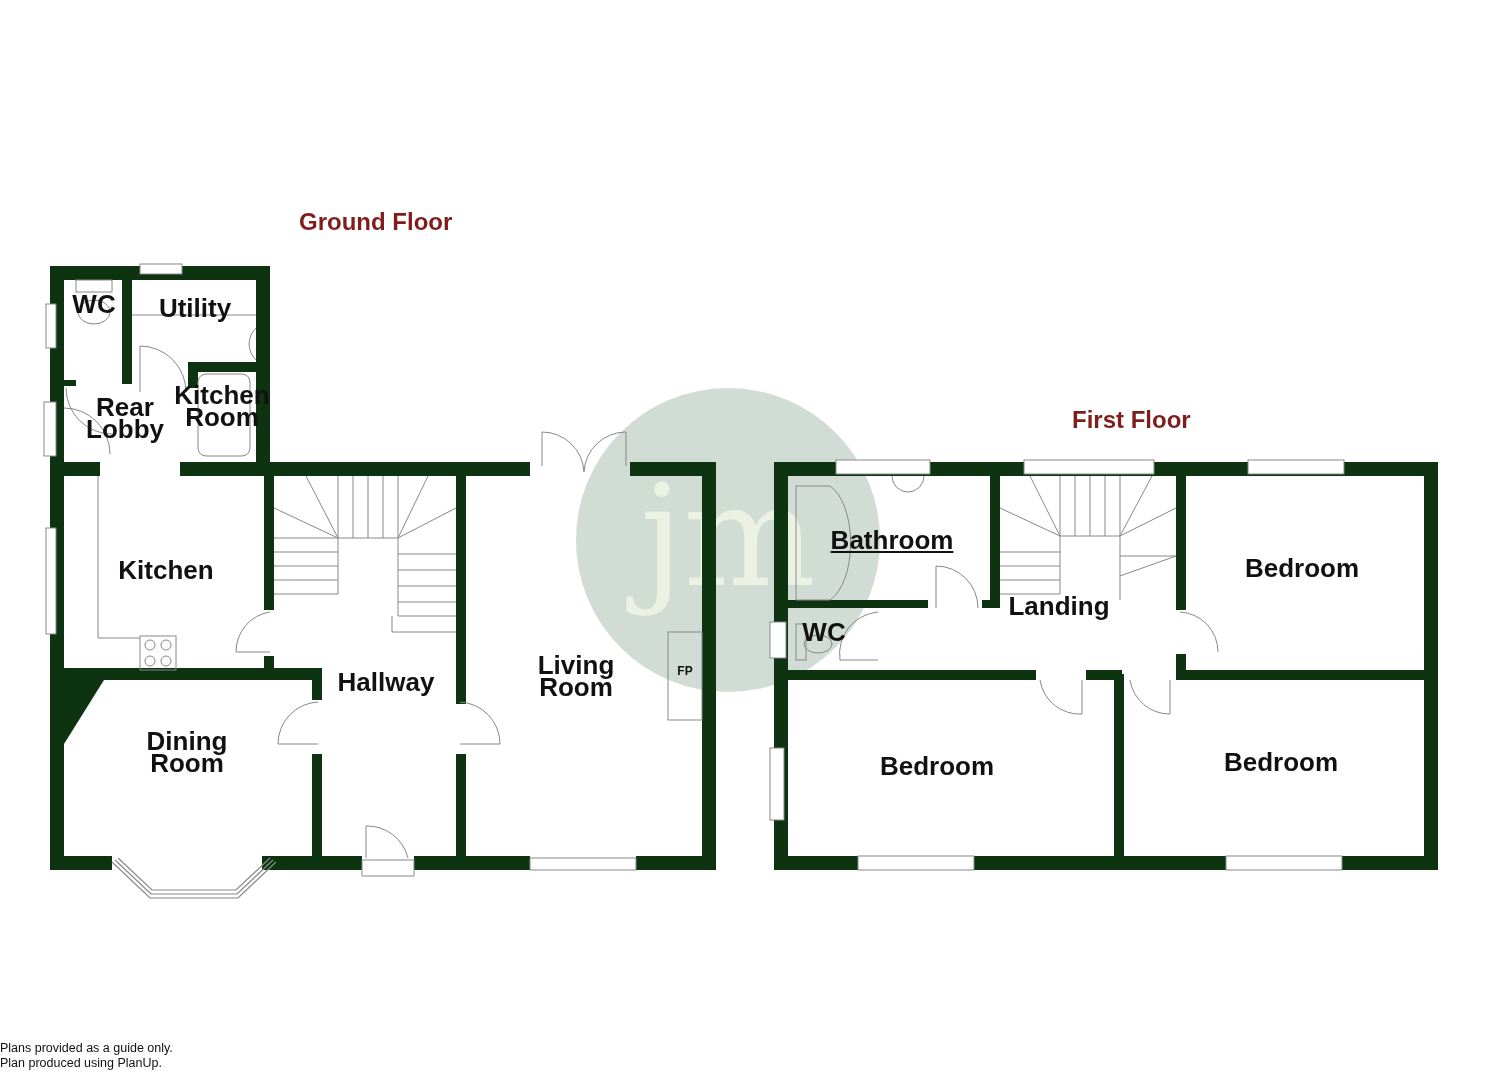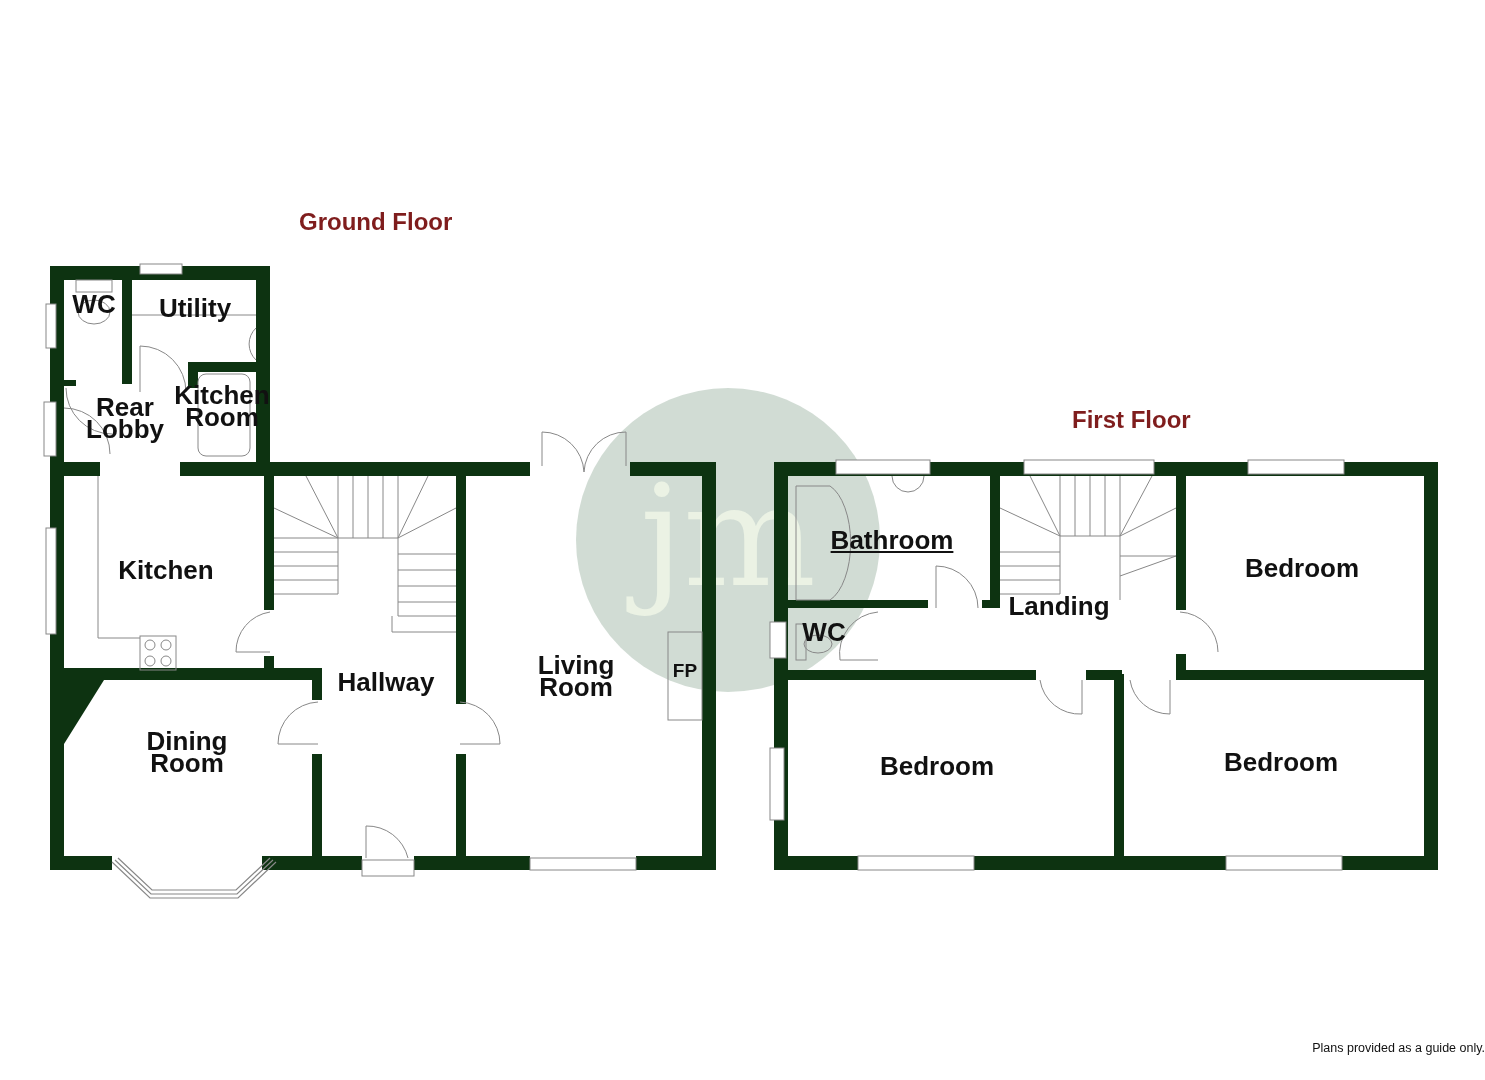--- a/index.html
+++ b/index.html
@@ -1,22 +1,22 @@
 <!DOCTYPE html>
 <html><head>
 <meta charset="utf-8">
 <style>
   html, body { margin: 0; padding: 0; background: #ffffff; }
   body { width: 1485px; height: 1080px; position: relative; overflow: hidden; font-family: "Liberation Sans", sans-serif; }
   #plan { position: absolute; left: 0; top: 0; width: 1485px; height: 1080px; }
   .floor-title { position: absolute; font-weight: bold; font-size: 24px; color: #7f1d1d; font-family: "Liberation Sans", sans-serif; }
   .room-label { position: absolute; font-weight: bold; font-size: 26px; color: #111; text-align: center; line-height: 22px; font-family: "Liberation Sans", sans-serif; transform: translate(-50%, -50%); white-space: nowrap; }
   .room-label span { display: block; }
-  .fp-label { position: absolute; font-weight: bold; font-size: 19px; color: #111; transform: translate(-50%, -50%); }
-  .footer { position: absolute; left: 0; width: 1485px; top: 1041px; text-align: right; font-size: 12.5px; color: #111; line-height: 15px; font-family: "Liberation Sans", sans-serif; }
+  .fp-label { position: absolute; font-weight: bold; font-size: 12px; color: #111; transform: translate(-50%, -50%); }
+  .footer { position: absolute; left: 0; width: 1485px; top: 1041px; text-align: left; font-size: 12.5px; color: #111; line-height: 15px; font-family: "Liberation Sans", sans-serif; }
   .footer span { display: block; }
 </style>
 </head>
 <body>
 
 <svg id="plan" width="1485" height="1080" viewBox="0 0 1485 1080" xmlns="http://www.w3.org/2000/svg">
   <defs>
     <filter id="soft" x="-5%" y="-5%" width="110%" height="110%">
       <feGaussianBlur stdDeviation="3"></feGaussianBlur>
     </filter>
@@ -251,13 +251,14 @@
 
 <div class="room-label" style="left:892px; top:540px;text-decoration:underline;">Bathroom</div>
 <div class="room-label" style="left:824px; top:632px;">WC</div>
 <div class="room-label" style="left:1059px; top:606px;">Landing</div>
 <div class="room-label" style="left:1302px; top:568px;">Bedroom</div>
 <div class="room-label" style="left:937px; top:766px;">Bedroom</div>
 <div class="room-label" style="left:1281px; top:762px;">Bedroom</div>
 
 <div class="footer">
   <span>Plans provided as a guide only.</span>
+  <span>Plan produced using PlanUp.</span>
 </div>
 
 </body></html>

